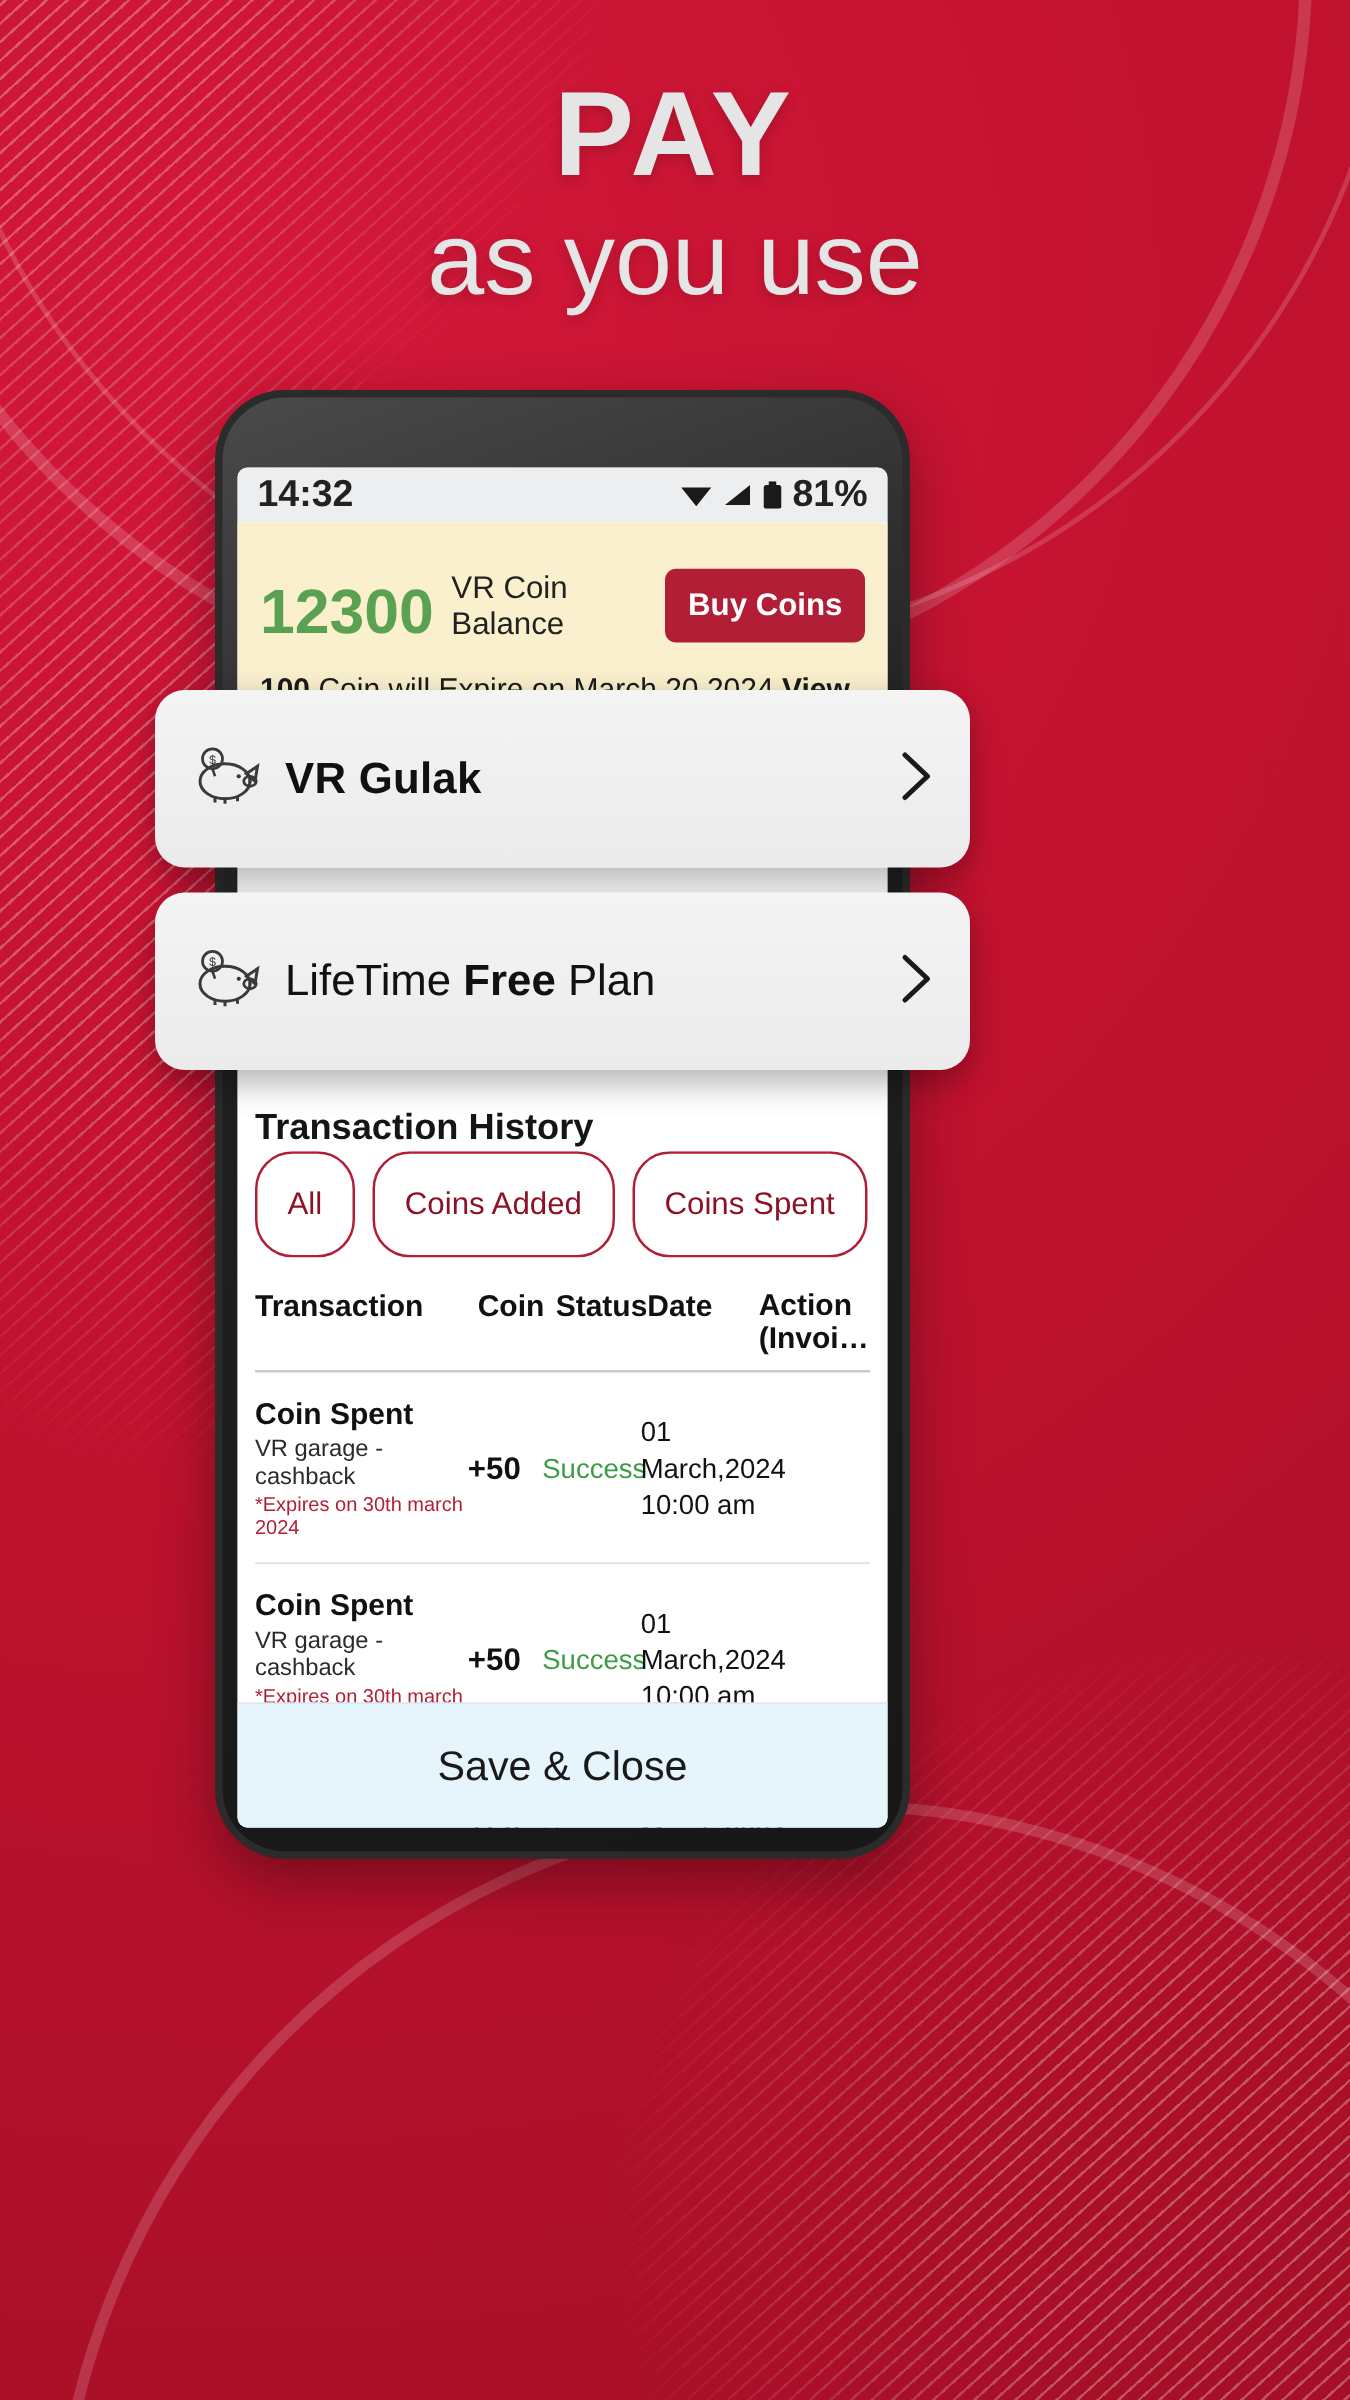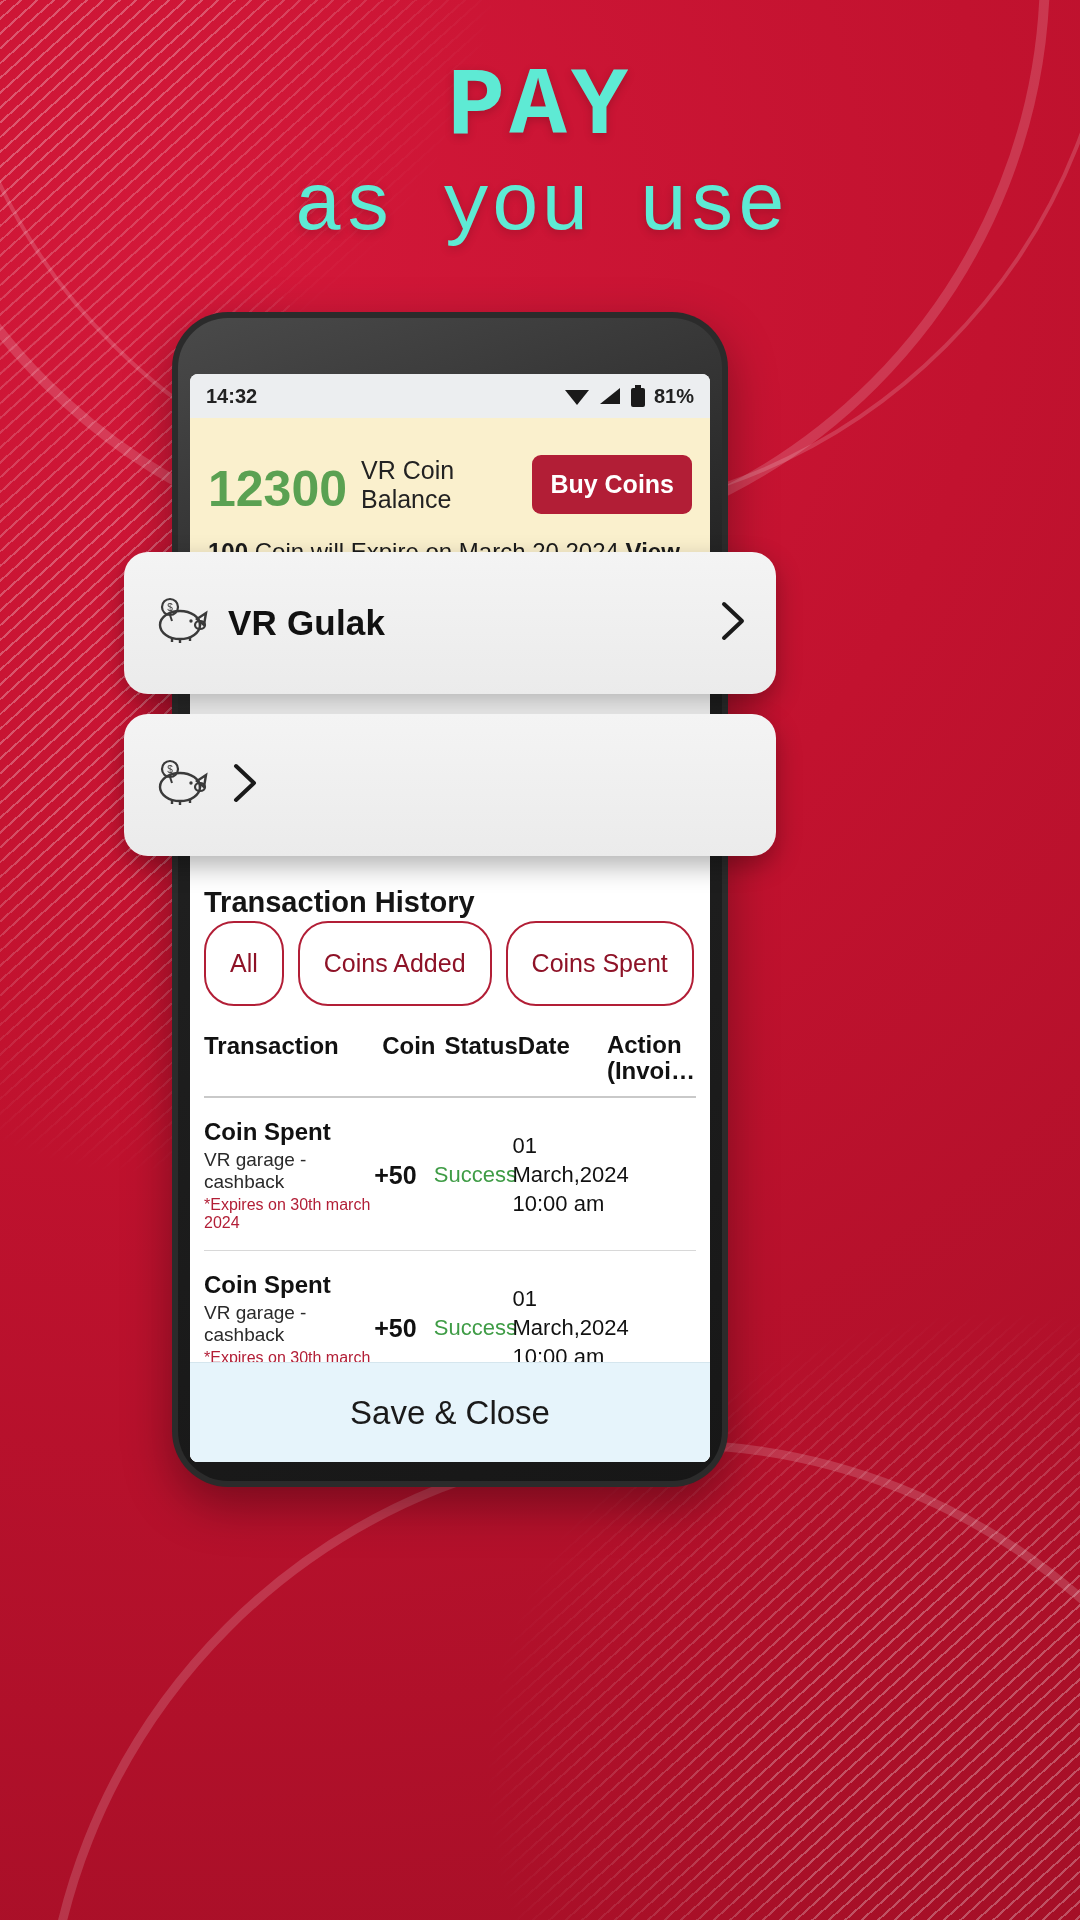--- a/index.html
+++ b/index.html
@@ -48,21 +48,21 @@
     position:absolute; border-radius:50%;
     border:3px solid rgba(255,255,255,0.16);
   }
   .swoosh.a { top:-620px; left:-130px; width:1180px; height:1180px; border-width:10px; }
   .swoosh.b { top:-660px; left:-60px; width:1180px; height:1180px; border-width:4px; }
   .swoosh.c { bottom:-780px; right:-220px; width:1260px; height:1260px; border-width:9px; }
 
   
   #headline {
     position:absolute; top:58px; left:0; width:1080px;
-    text-align:center; color:#5eead4; z-index:5;font-family:Liberation Mono, monospace;
+    text-align:center; color:#e5e5e5; z-index:5;
   }
   #headline .line1 {
     font-size:96px; font-weight:bold; letter-spacing:4px; line-height:1.05;
     text-shadow:0 3px 10px rgba(0,0,0,.18);
   }
   #headline .line2 {
     font-size:82px; font-weight:400; line-height:1.15; margin-top:2px;
     text-shadow:0 3px 10px rgba(0,0,0,.18);
   }
 
@@ -85,21 +85,21 @@
     width:520px; height:1088px;
     background:#ffffff;
     overflow:hidden;
     border-radius:8px;
   }
 
   
   #statusbar {
     height:44px; background:#eceef0;
     display:flex; align-items:center; justify-content:space-between;
-    padding:0 16px; font-size:20px; font-weight:bold; color:#222;
+    padding:0 16px; font-size:30px; font-weight:bold; color:#222;
   }
   #statusbar .right { display:flex; align-items:center; gap:8px; }
   .sb-ico { display:block; }
 
   
   #balance-card {
     background:#faf0cd; padding:18px 18px 16px 18px;
   }
   .bal-top { display:flex; align-items:flex-end; }
   .bal-num { font-size:50px; font-weight:bold; color:#5aa152; line-height:1; }
@@ -341,18 +341,21 @@
       <path d="M47 24 L56 18 L54 30 Z" fill="none" stroke="#3a3a3a" stroke-width="2.4"></path>
       <ellipse cx="50" cy="30" rx="5" ry="4" fill="none" stroke="#3a3a3a" stroke-width="2.2"></ellipse>
       <circle cx="50" cy="30" r="1.3" fill="#3a3a3a"></circle>
       <circle cx="41" cy="26" r="1.7" fill="#3a3a3a"></circle>
       <path d="M22 42 L22 47 M30 43 L30 48 M40 42 L40 46" stroke="#3a3a3a" stroke-width="2.4" fill="none"></path>
       <circle cx="20" cy="12" r="8" fill="none" stroke="#3a3a3a" stroke-width="2.2"></circle>
       <text x="20" y="16" font-size="10" text-anchor="middle" fill="#3a3a3a" font-family="'Liberation Sans',sans-serif">$</text>
       <path d="M20 20 L22 26" stroke="#3a3a3a" stroke-width="2"></path>
     </svg>
   </span>
+  <span class="fc-text fc-plain">
+    <span>LifeTime </span><b>Free</b><span> Plan</span>
+  </span>
   <span class="fc-chev">
     <svg width="34" height="46" viewBox="0 0 34 46">
       <path d="M8 6 L26 23 L8 40" fill="none" stroke="#1a1a1a" stroke-width="4" stroke-linecap="round" stroke-linejoin="round"></path>
     </svg>
   </span>
 </div>
 
 </body></html>

